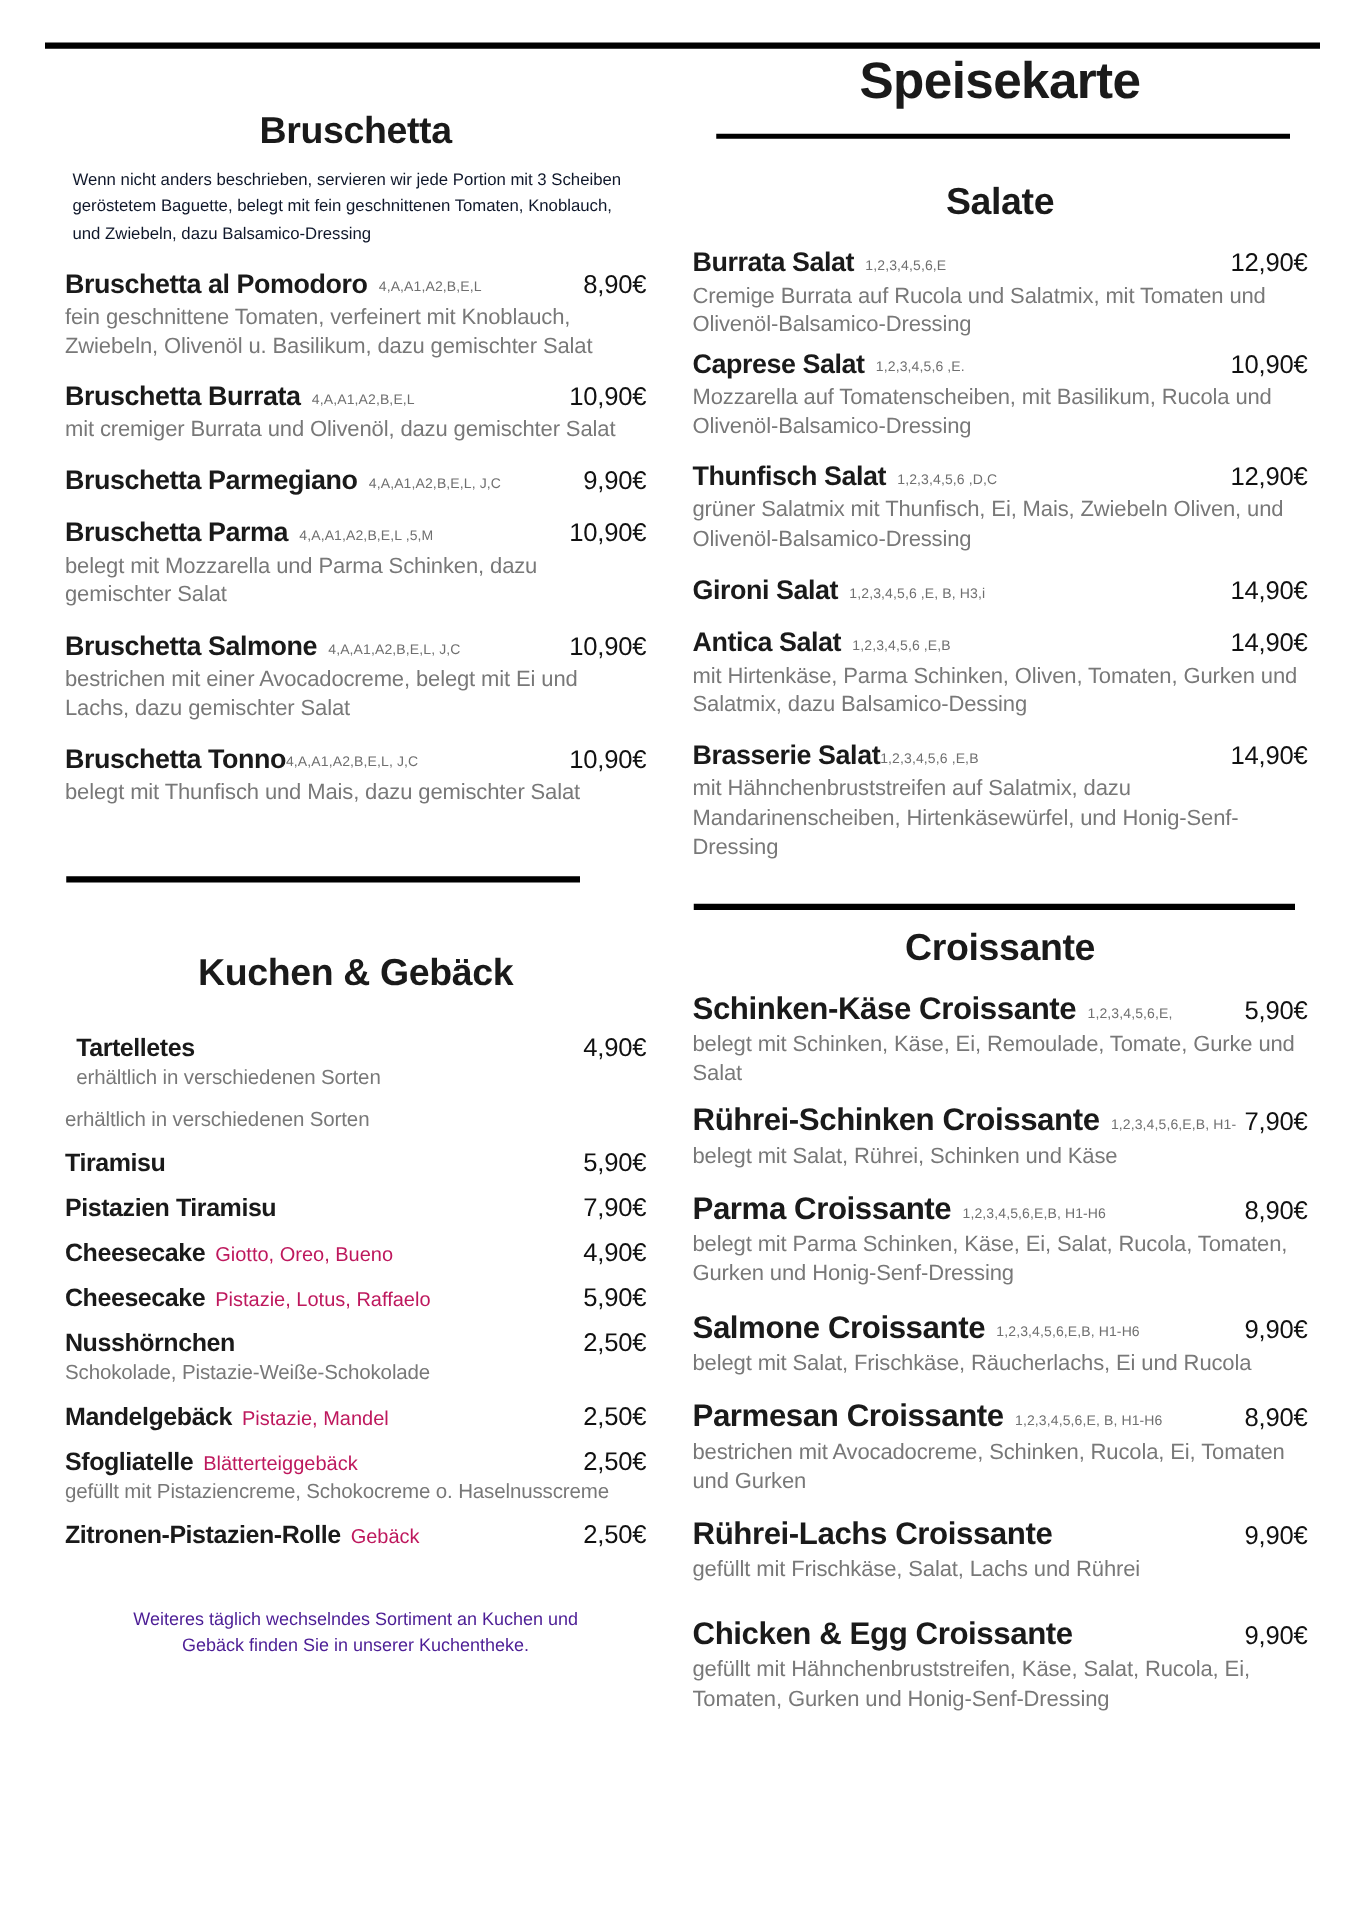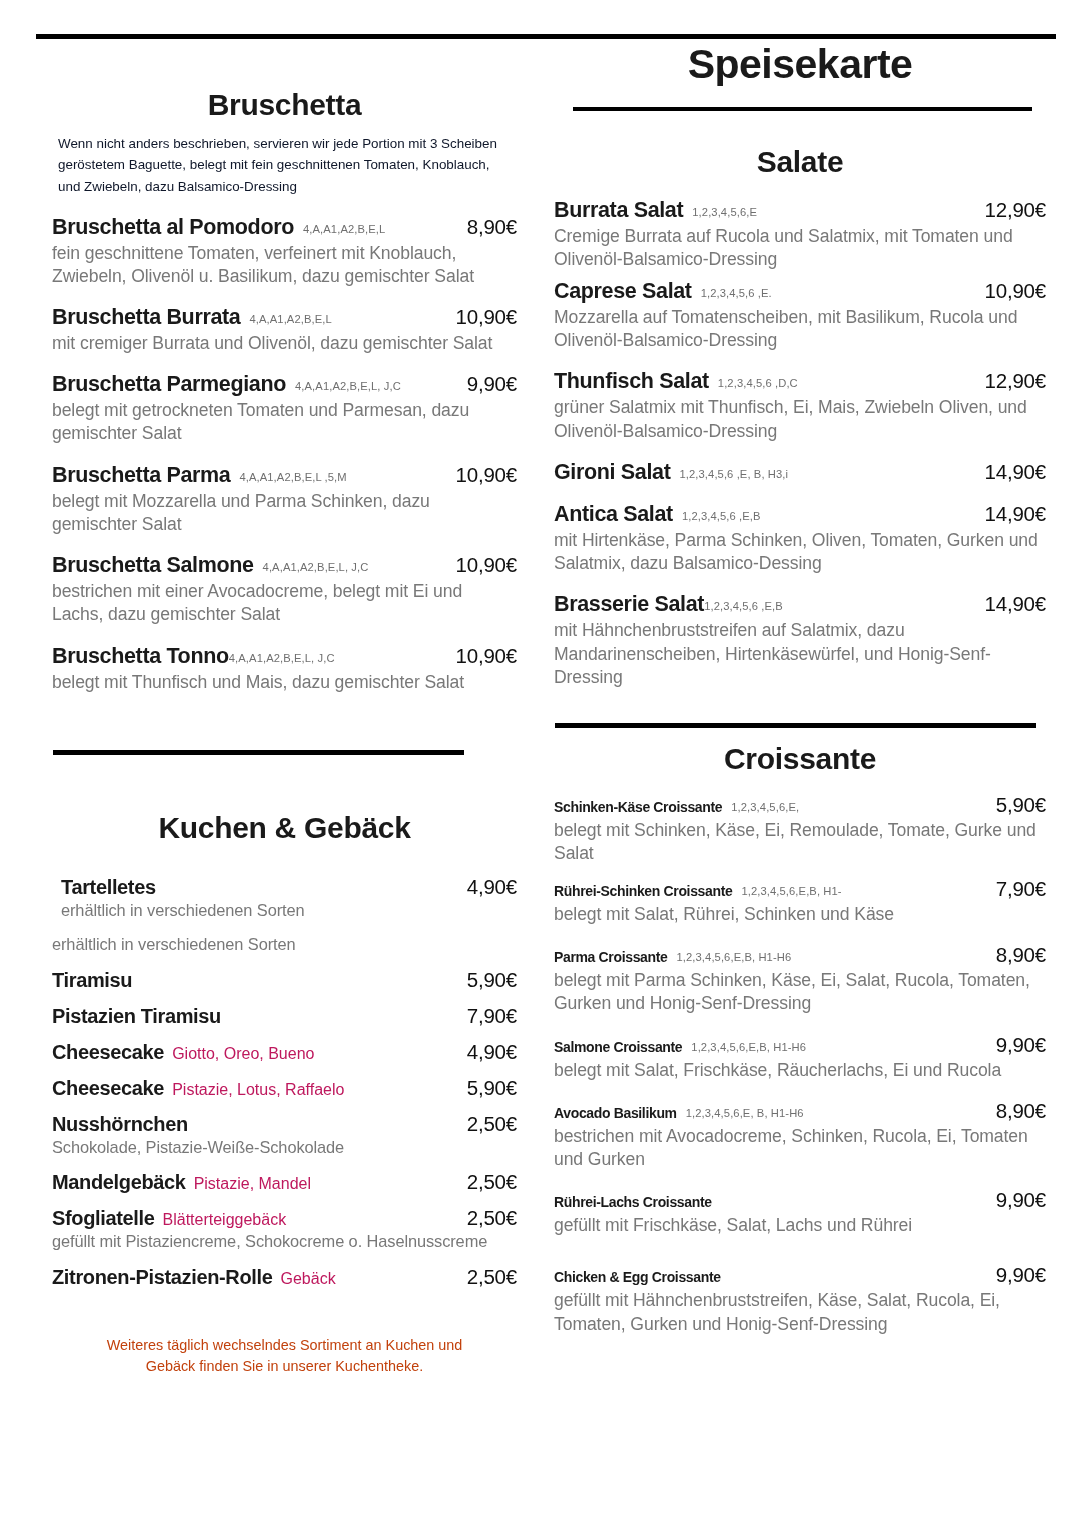--- a/index.html
+++ b/index.html
@@ -107,21 +107,21 @@
     align-items: baseline;
     width: 100%;
   }
   .item-name {
     font-size: 21.5px;
     font-weight: bold;
     letter-spacing: -0.35px;
     white-space: nowrap;
   }
   .item-name.sm {
-    font-size: 14px;
+    font-size: 25px;
   }
   .allergens {
     font-size: 11.2px;
     color: #6f6f6f;
     margin-left: 9px;
     letter-spacing: 0.1px;
     white-space: nowrap;
     position: relative;
     top: -1px;
   }
@@ -152,21 +152,21 @@
   
   .kuchen-item {
     margin-top: 12px;
   }
   .kuchen-item .item-name { font-size: 20px; }
   .kuchen-item .item-desc { font-size: 16.4px; margin-top: 1px; }
   .indent-1 { padding-left: 9px; }
 
   .footer-note {
     font-size: 14.4px;
-    color: #c2410c;
+    color: #4c1d95;
     text-align: center;
     line-height: 1.45;
     margin: 46px 30px 0 30px;
   }
 
   
   .gap-lg { height: 56px; }
   .gap-md { height: 34px; }
   .gap-sm { height: 18px; }
 </style>
@@ -203,21 +203,20 @@
       <div class="item-desc">mit cremiger Burrata und Olivenöl, dazu gemischter Salat</div>
     </div>
 
     <div class="item">
       <div class="item-head">
         <span class="item-name">Bruschetta Parmegiano</span>
         <span class="allergens">4,A,A1,A2,B,E,L, J,C</span>
         <span class="spacer"></span>
         <span class="price">9,90€</span>
       </div>
-      <div class="item-desc">belegt mit getrockneten Tomaten und Parmesan, dazu gemischter Salat</div>
     </div>
 
     <div class="item">
       <div class="item-head">
         <span class="item-name">Bruschetta Parma</span>
         <span class="allergens">4,A,A1,A2,B,E,L ,5,M</span>
         <span class="spacer"></span>
         <span class="price">10,90€</span>
       </div>
       <div class="item-desc">belegt mit Mozzarella und Parma Schinken, dazu gemischter Salat</div>
@@ -453,21 +452,21 @@
         <span class="item-name sm">Salmone Croissante</span>
         <span class="allergens">1,2,3,4,5,6,E,B, H1-H6</span>
         <span class="spacer"></span>
         <span class="price">9,90€</span>
       </div>
       <div class="item-desc">belegt mit Salat, Frischkäse, Räucherlachs, Ei und Rucola</div>
     </div>
 
     <div class="item">
       <div class="item-head">
-        <span class="item-name sm">Avocado Basilikum</span>
+        <span class="item-name sm">Parmesan Croissante</span>
         <span class="allergens">1,2,3,4,5,6,E,  B, H1-H6</span>
         <span class="spacer"></span>
         <span class="price">8,90€</span>
       </div>
       <div class="item-desc">bestrichen mit Avocadocreme, Schinken, Rucola, Ei, Tomaten und Gurken</div>
     </div>
 
     <div class="item">
       <div class="item-head">
         <span class="item-name sm">Rührei-Lachs Croissante</span>

